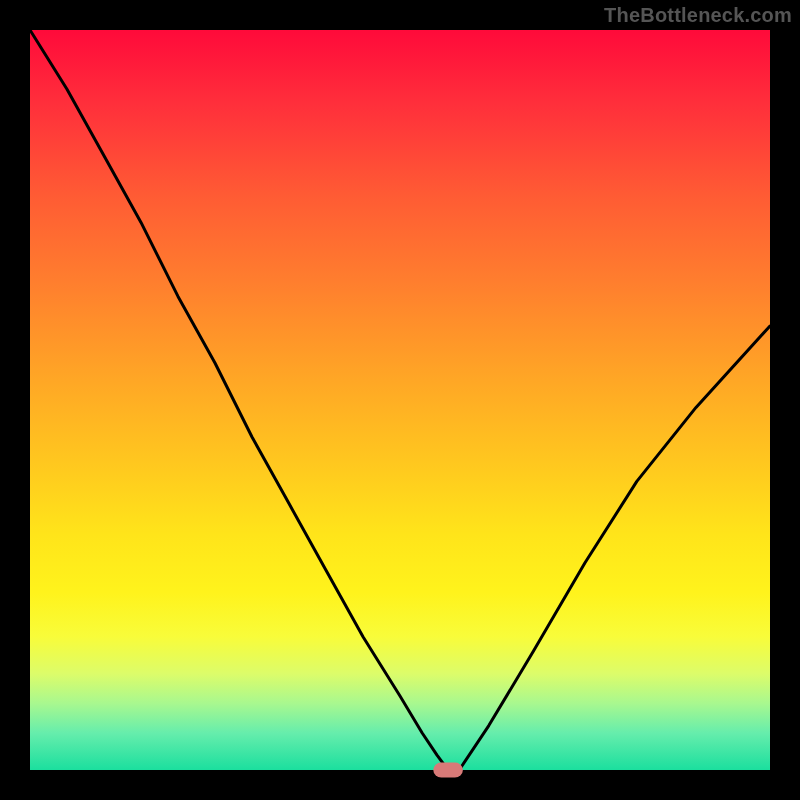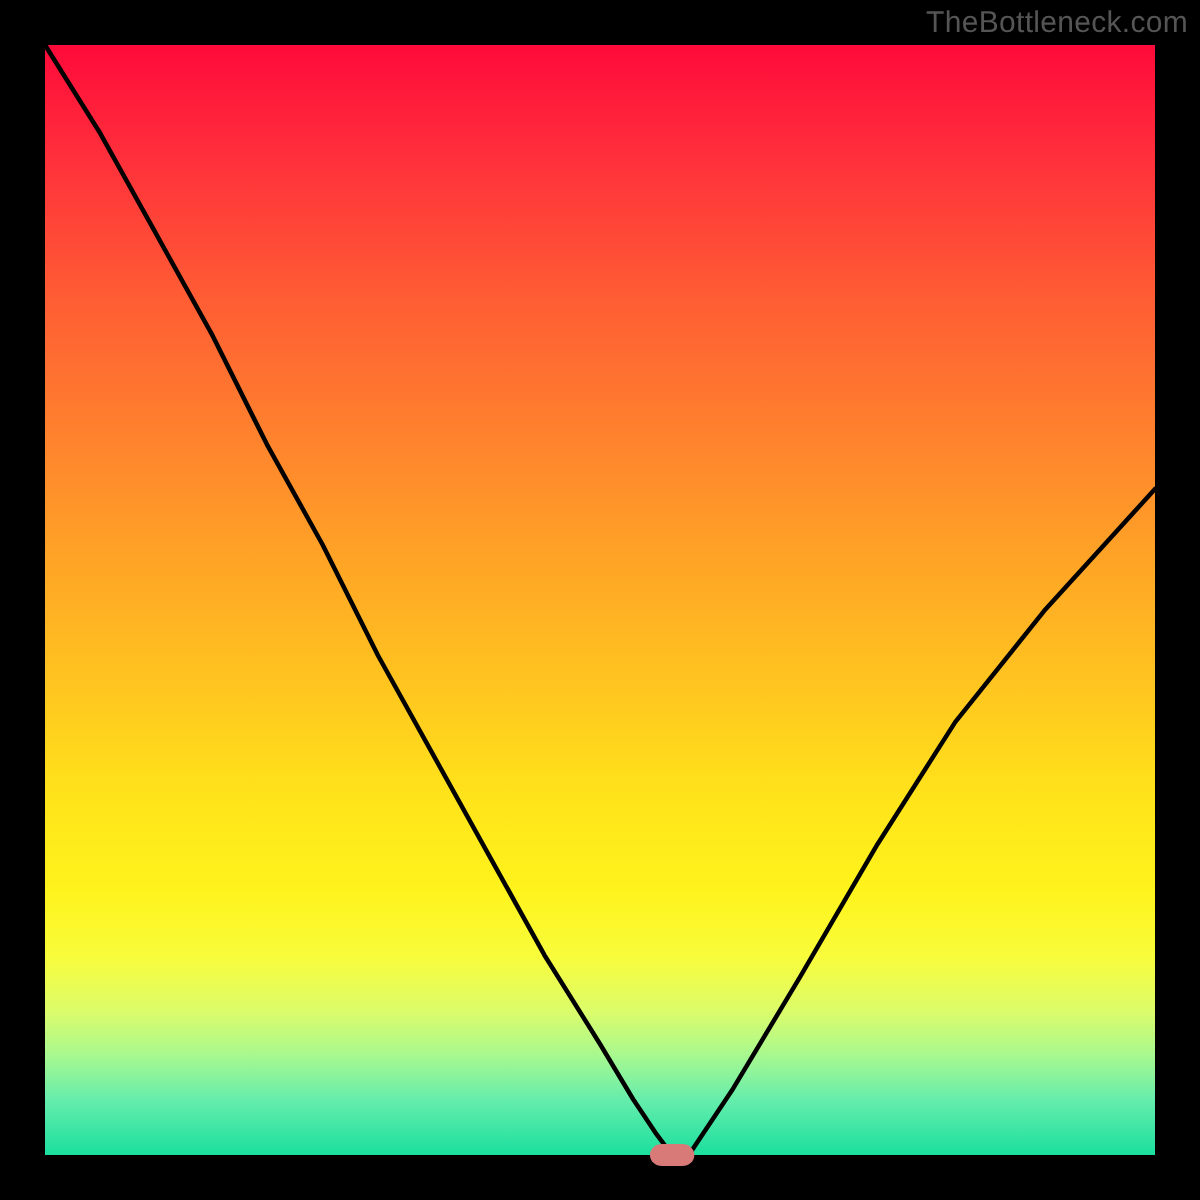--- a/index.html
+++ b/index.html
@@ -15,21 +15,21 @@
     width: 800px;
     height: 800px;
     background: #000;
   }
   .watermark {
     position: absolute;
     top: 4px;
     right: 8px;
     color: #555;
     font-size: 20px;
-    font-weight: 400;
+    font-weight: 700;
     letter-spacing: 0.2px;
     user-select: none;
   }
   .plot {
     position: absolute;
     left: 30px;
     top: 30px;
     width: 740px;
     height: 740px;
     background: linear-gradient(

